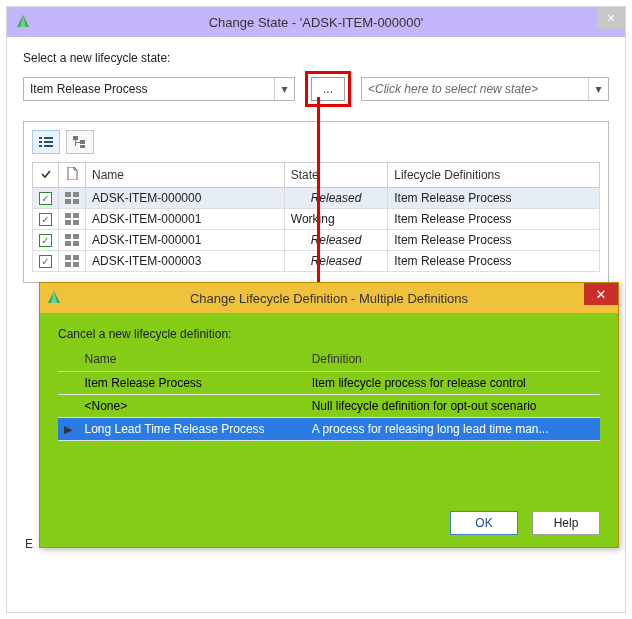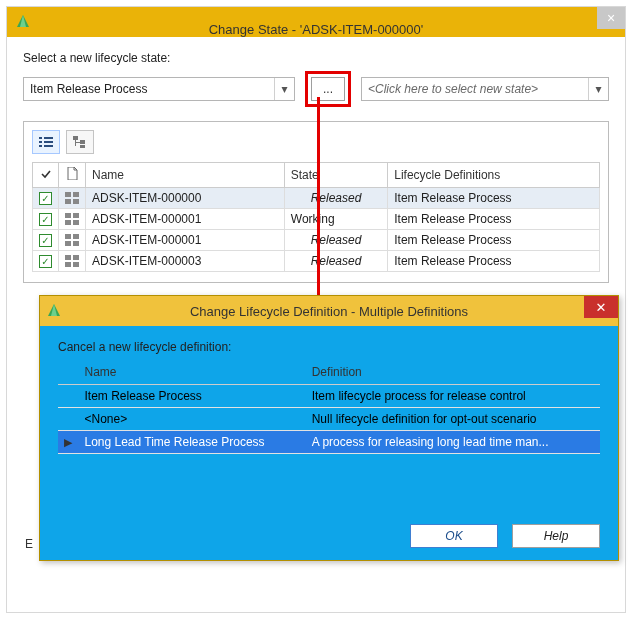--- a/index.html
+++ b/index.html
@@ -2,22 +2,22 @@
 <html><head>
 <meta charset="utf-8">
 <style>
   * { box-sizing: border-box; font-family: "Segoe UI", Tahoma, sans-serif; font-size: 12px; }
   body { margin: 0; background: #fff; padding: 6px; }
   .outer-dialog {
     width: 620px; height: 607px; border: 1px solid #d8d8d8;
     position: relative; background: #fff;
   }
   .titlebar {
-    height: 30px; display: flex; align-items: flex-end; justify-content: center;
-    position: relative; background: #eab308;
+    height: 30px; display: flex; align-items: center; justify-content: center;
+    position: relative; background: #c4b5fd;
   }
   .titlebar .title { font-size: 13px; color: #333; }
   .titlebar .app-icon { position: absolute; left: 8px; top: 6px; }
   .titlebar .close-btn {
     position: absolute; right: 0; top: 0; width: 28px; height: 22px;
     background: #c8c8c8; color: #fff; display: flex; align-items: center;
     justify-content: center; font-size: 14px; font-family: Arial;
   }
   .app-icon svg { display:block; }
 
@@ -71,22 +71,22 @@
     width: 13px; height: 13px; border: 1px solid #2e8b2e; display: inline-flex;
     align-items: center; justify-content: center; color: #2e8b2e; font-size: 10px;
     background: #fff;
   }
   .row-icon svg { display:block; }
 
   .partial-label { position: absolute; left: 18px; top: 530px; color: #333; }
 
   
   .inner-dialog {
-    position: absolute; left: 32px; top: 288px; width: 580px;
-    border: 1px solid #b38f00; background: #0ea5e9;
+    position: absolute; left: 32px; top: 275px; width: 580px;
+    border: 1px solid #b38f00; background: #84cc16;
     box-shadow: 2px 2px 6px rgba(0,0,0,0.25);
   }
   .inner-titlebar {
     height: 30px; background: #f0c23c; display: flex; align-items: center;
     justify-content: center; position: relative; color: #333;
   }
   .inner-titlebar .title { font-size: 13px; }
   .inner-titlebar .app-icon { position: absolute; left: 6px; top: 6px; }
   .inner-titlebar .close-btn2 {
     position: absolute; right: 0; top: 0; width: 34px; height: 22px;
@@ -98,22 +98,22 @@
   table.defgrid th {
     border-bottom: 1px solid #ccc; padding: 5px 6px; text-align: left;
     font-weight: 400; color: #333;
   }
   table.defgrid th.sel, table.defgrid td.sel { width: 18px; }
   table.defgrid td { padding: 4px 6px; border-bottom: 1px solid #e2e2e2; }
   table.defgrid tr.selected td { background: #2a7be4; color: #fff; }
   .sel-caret { color: #333; font-size: 11px; }
   .btn-row { display: flex; gap: 14px; justify-content: flex-end; margin-top: 70px; }
   .dlg-btn {
-    width: 88px; height: 24px; border: 1px solid #9e9e9e; background: #fff;
-    display: flex; align-items: center; justify-content: center; color: #222; font-style: italic;
+    width: 68px; height: 24px; border: 1px solid #9e9e9e; background: #fff;
+    display: flex; align-items: center; justify-content: center; color: #222;
   }
   .dlg-btn.primary { border-color: #3f7fd1; background: #fff; color: #1a4c8b; }
 
   
   .arrow-stem {
     position: absolute; left: 310px; top: 90px; width: 0; height: 310px;
     border-left: 3px solid #e30000;
   }
   .arrow-head {
     position: absolute; left: 302px; top: 396px;

